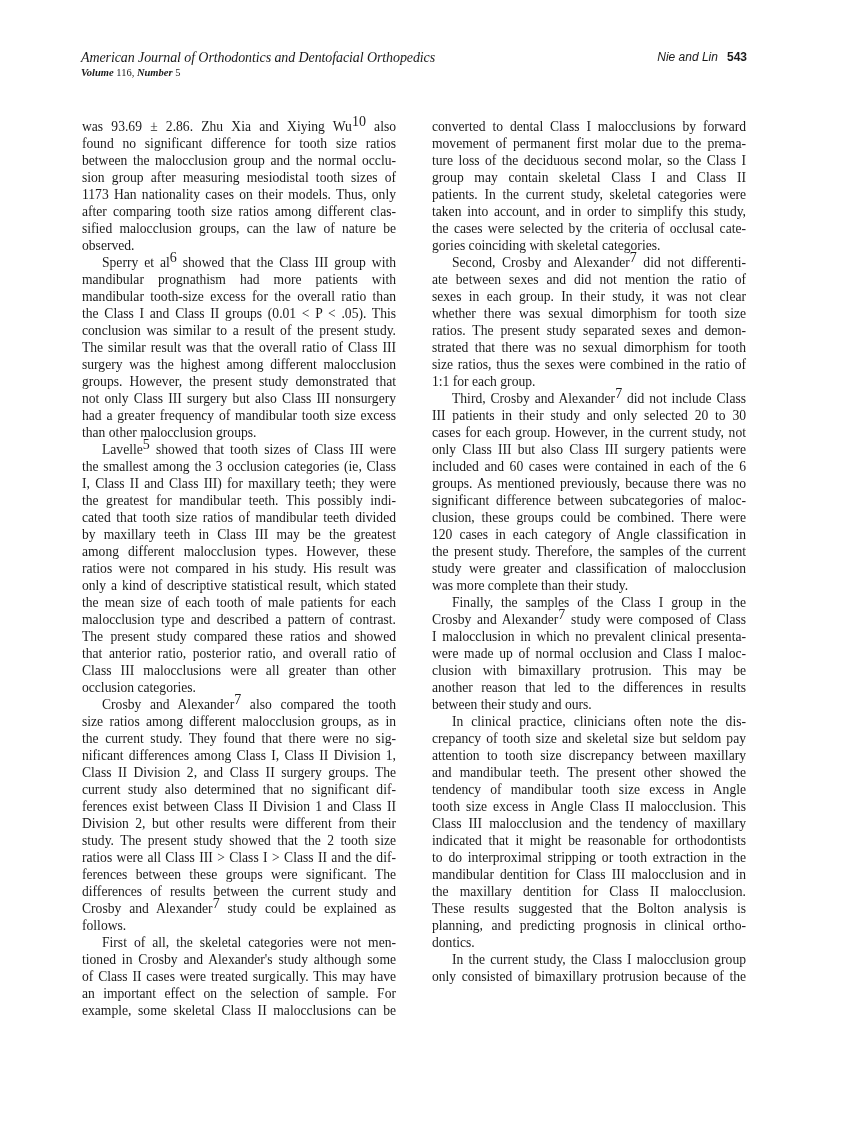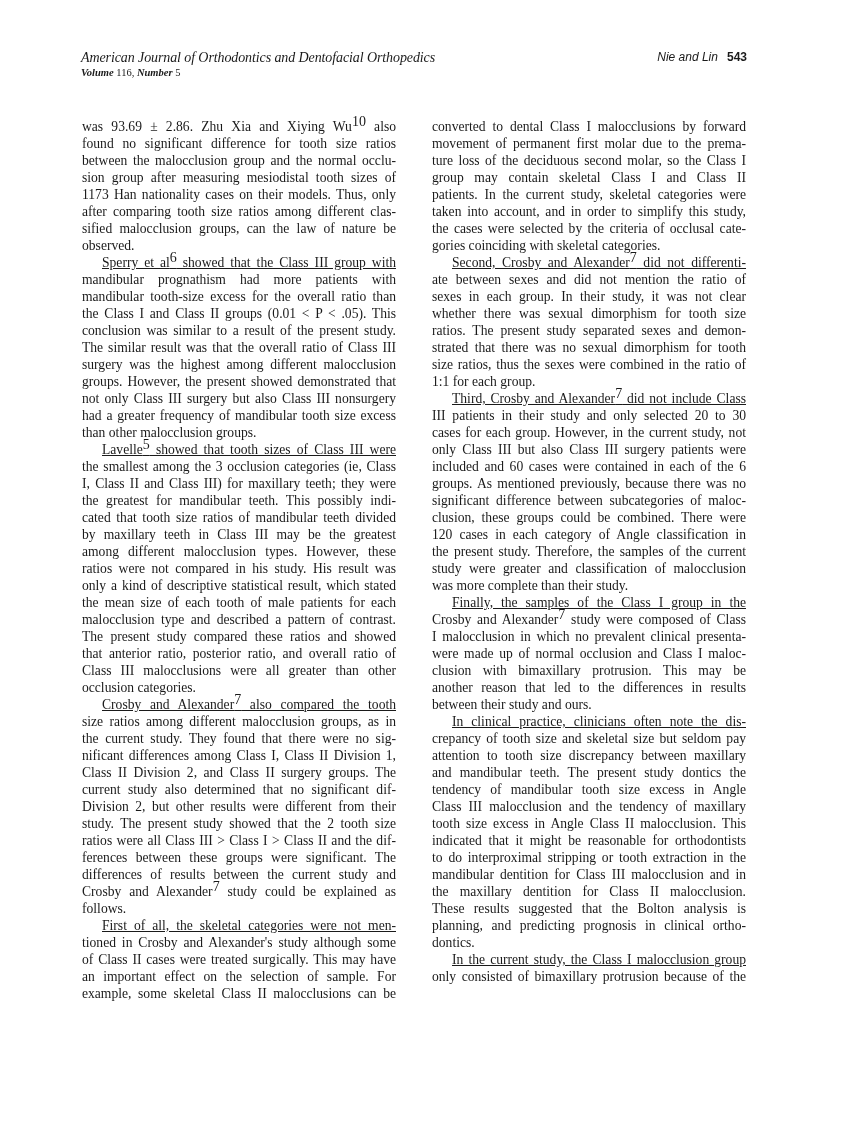--- a/index.html
+++ b/index.html
@@ -9,21 +9,21 @@
   .volume { font-size: 10.5px; line-height: 15px; }
   .volume .it { font-style: italic; font-weight: bold; }
   .runhead { position: absolute; right: 0; top: 0; font-size: 12px; line-height: 15px; }
   .runhead .authors { font-style: italic; font-family: Liberation Sans, sans-serif; }
   .runhead .page { font-family: "Liberation Sans", sans-serif; font-weight: bold; margin-left: 6px; }
   .col { position: absolute; top: 118px; width: 314px; font-family: "Liberation Serif", serif; font-size: 13.6px; }
   .col.left { left: 82px; }
   .col.right { left: 432px; }
   .line { display: block; height: 17px; line-height: 17px; white-space: nowrap; text-align: justify; text-align-last: justify; }
   .line.last { text-align-last: left; }
-  .line.indent { padding-left: 20px; text-decoration: underline; }
+  .line.indent { padding-left: 20px; }
   sup { font-size: 14px; line-height: 0; vertical-align: 5px; }
 </style>
 </head>
 <body>
 
 <div class="header">
   <div class="journal">American Journal of Orthodontics and Dentofacial Orthopedics</div>
   <div class="volume">
     <span class="it">Volume</span>
     <span>116,</span>
@@ -45,21 +45,21 @@
     <span class="line"><span>after comparing tooth size ratios among different clas-</span></span>
     <span class="line"><span>sified malocclusion groups, can the law of nature be</span></span>
     <span class="line last"><span>observed.</span></span>
     <span class="line indent"><span>Sperry et al</span><sup>6</sup><span> showed that the Class III group with</span></span>
     <span class="line"><span>mandibular prognathism had more patients with</span></span>
     <span class="line"><span>mandibular tooth-size excess for the overall ratio than</span></span>
     <span class="line"><span>the Class I and Class II groups (0.01 &lt; P &lt; .05). This</span></span>
     <span class="line"><span>conclusion was similar to a result of the present study.</span></span>
     <span class="line"><span>The similar result was that the overall ratio of Class III</span></span>
     <span class="line"><span>surgery was the highest among different malocclusion</span></span>
-    <span class="line"><span>groups. However, the present showed demonstrated that</span></span>
+    <span class="line"><span>groups. However, the present study demonstrated that</span></span>
     <span class="line"><span>not only Class III surgery but also Class III nonsurgery</span></span>
     <span class="line"><span>had a greater frequency of mandibular tooth size excess</span></span>
     <span class="line last"><span>than other malocclusion groups.</span></span>
     <span class="line indent"><span>Lavelle</span><sup>5</sup><span> showed that tooth sizes of Class III were</span></span>
     <span class="line"><span>the smallest among the 3 occlusion categories (ie, Class</span></span>
     <span class="line"><span>I, Class II and Class III) for maxillary teeth; they were</span></span>
     <span class="line"><span>the greatest for mandibular teeth. This possibly indi-</span></span>
     <span class="line"><span>cated that tooth size ratios of mandibular teeth divided</span></span>
     <span class="line"><span>by maxillary teeth in Class III may be the greatest</span></span>
     <span class="line"><span>among different malocclusion types. However, these</span></span>
@@ -70,20 +70,21 @@
     <span class="line"><span>The present study compared these ratios and showed</span></span>
     <span class="line"><span>that anterior ratio, posterior ratio, and overall ratio of</span></span>
     <span class="line"><span>Class III malocclusions were all greater than other</span></span>
     <span class="line last"><span>occlusion categories.</span></span>
     <span class="line indent"><span>Crosby and Alexander</span><sup>7</sup><span> also compared the tooth</span></span>
     <span class="line"><span>size ratios among different malocclusion groups, as in</span></span>
     <span class="line"><span>the current study. They found that there were no sig-</span></span>
     <span class="line"><span>nificant differences among Class I, Class II Division 1,</span></span>
     <span class="line"><span>Class II Division 2, and Class II surgery groups. The</span></span>
     <span class="line"><span>current study also determined that no significant dif-</span></span>
+    <span class="line"><span>ferences exist between Class II Division 1 and Class II</span></span>
     <span class="line"><span>Division 2, but other results were different from their</span></span>
     <span class="line"><span>study. The present study showed that the 2 tooth size</span></span>
     <span class="line"><span>ratios were all Class III &gt; Class I &gt; Class II and the dif-</span></span>
     <span class="line"><span>ferences between these groups were significant. The</span></span>
     <span class="line"><span>differences of results between the current study and</span></span>
     <span class="line"><span>Crosby and Alexander</span><sup>7</sup><span> study could be explained as</span></span>
     <span class="line last"><span>follows.</span></span>
     <span class="line indent"><span>First of all, the skeletal categories were not men-</span></span>
     <span class="line"><span>tioned in Crosby and Alexander's study although some</span></span>
     <span class="line"><span>of Class II cases were treated surgically. This may have</span></span>
@@ -122,24 +123,24 @@
     <span class="line indent"><span>Finally, the samples of the Class I group in the</span></span>
     <span class="line"><span>Crosby and Alexander</span><sup>7</sup><span> study were composed of Class</span></span>
     <span class="line"><span>I malocclusion in which no prevalent clinical presenta-</span></span>
     <span class="line"><span>were made up of normal occlusion and Class I maloc-</span></span>
     <span class="line"><span>clusion with bimaxillary protrusion. This may be</span></span>
     <span class="line"><span>another reason that led to the differences in results</span></span>
     <span class="line last"><span>between their study and ours.</span></span>
     <span class="line indent"><span>In clinical practice, clinicians often note the dis-</span></span>
     <span class="line"><span>crepancy of tooth size and skeletal size but seldom pay</span></span>
     <span class="line"><span>attention to tooth size discrepancy between maxillary</span></span>
-    <span class="line"><span>and mandibular teeth. The present study dontics the</span></span>
+    <span class="line"><span>and mandibular teeth. The present other showed the</span></span>
     <span class="line"><span>tendency of mandibular tooth size excess in Angle</span></span>
+    <span class="line"><span>tooth size excess in Angle Class II malocclusion. This</span></span>
     <span class="line"><span>Class III malocclusion and the tendency of maxillary</span></span>
-    <span class="line"><span>tooth size excess in Angle Class II malocclusion. This</span></span>
     <span class="line"><span>indicated that it might be reasonable for orthodontists</span></span>
     <span class="line"><span>to do interproximal stripping or tooth extraction in the</span></span>
     <span class="line"><span>mandibular dentition for Class III malocclusion and in</span></span>
     <span class="line"><span>the maxillary dentition for Class II malocclusion.</span></span>
     <span class="line"><span>These results suggested that the Bolton analysis is</span></span>
     <span class="line"><span>planning, and predicting prognosis in clinical ortho-</span></span>
     <span class="line last"><span>dontics.</span></span>
     <span class="line indent"><span>In the current study, the Class I malocclusion group</span></span>
     <span class="line"><span>only consisted of bimaxillary protrusion because of the</span></span>
   </div>

